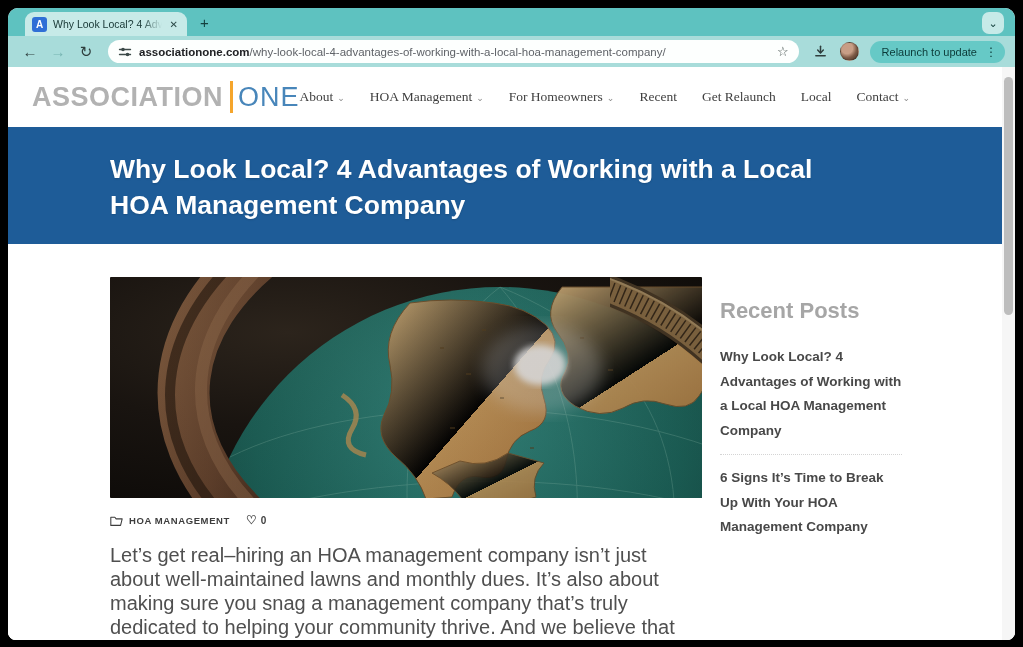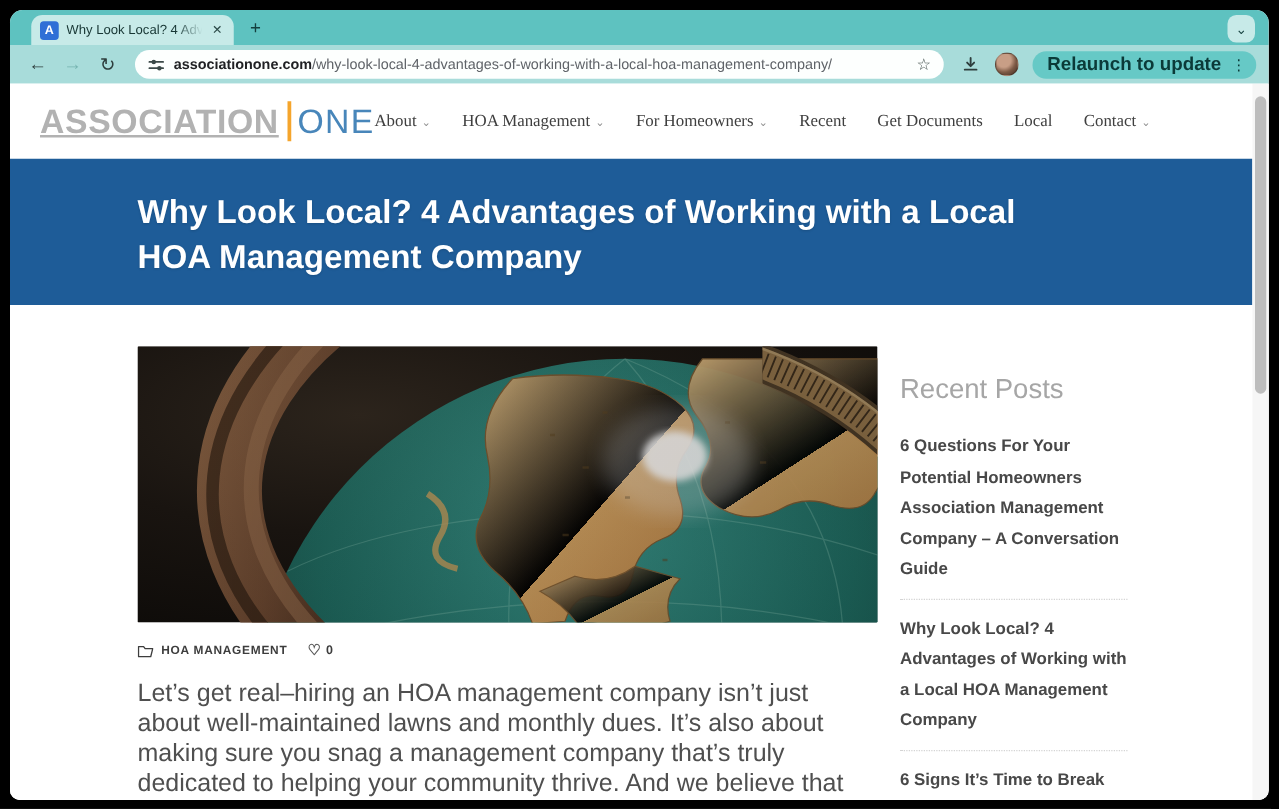--- a/index.html
+++ b/index.html
@@ -31,50 +31,50 @@
     align-items:center; padding:0 10px; gap:7px; margin:15px 6px; min-width:0; }
   .tune-icon { flex:none; }
   .url-text { font-size:11.5px; color:#5f6368; white-space:nowrap; overflow:hidden; flex:1; }
   .url-text b { color:#202124; font-weight:bold; }
   .star-btn { flex:none; font-size:13px; color:#44514f; }
   .dl-btn { width:24px; height:24px; display:flex; align-items:center; justify-content:center; flex:none; }
   .avatar { width:19px; height:19px; border-radius:50%; flex:none; margin:0 3px;
     background:radial-gradient(circle at 35% 30%, #c89e86 0 35%, #7d5a46 60%, #3c2a20); border:1px solid rgba(0,0,0,.15); }
   .relaunch { height:22px; border-radius:11px; display:flex; align-items:center; padding:0 6px 0 12px;
     gap:6px; flex:none; margin-left:4px; }
-  .relaunch-label { font-size:15px; font-weight:bold; color:#0b3a38; }
+  .relaunch-label { font-size:11px; font-weight:normal; color:#0b3a38; }
   .kebab { font-size:12px; color:#0b3a38; padding:0 2px; }
 
   
   .page { position:absolute; left:0; top:59px; right:0; bottom:0; background:#fff; }
   .page-inner { position:absolute; left:0; top:0; right:13px; bottom:0; overflow:hidden; background:#fff; }
 
   .site-header { height:60px; display:flex; align-items:center; padding:0 24px; }
   .logo { display:flex; align-items:center; white-space:nowrap; }
-  .logo-main { font-size:27px; font-weight:bold; letter-spacing:.5px; color:#b2b2b2;text-decoration:underline; }
+  .logo-main { font-size:27px; font-weight:bold; letter-spacing:.5px; color:#b2b2b2; }
   .logo-sep { display:inline-block; width:3px; height:32px; background:#f5a52c; margin:0 5px 0 7px; }
   .logo-one { font-size:27px; font-weight:400; letter-spacing:1px; color:#4886ba; }
   .main-nav { display:flex; align-items:center; gap:25px; margin-left:auto; margin-right:110px; }
   .nav-item { font-size:13.5px; color:#3f3f3f; white-space:nowrap; display:flex; align-items:center; gap:4px;font-family:Liberation Serif, serif; }
   .caret { font-size:9px; color:#8a8a8a; margin-top:2px; }
 
   .hero { height:117px; padding:25px 0 0 102px; }
   .hero h1 { color:#fff; font-size:26.5px; line-height:1.35; font-weight:bold; max-width:750px;
     text-shadow:0 1px 2px rgba(0,0,0,.15); }
 
   .article { position:absolute; left:102px; top:210px; width:592px; }
   .featured-img { width:592px; height:221px; display:block; border-radius:1px; }
   .post-meta { display:flex; align-items:center; gap:6px; margin-top:15px; }
   .meta-cat { font-size:9.5px; font-weight:bold; letter-spacing:.6px; color:#3d3d3d; }
   .meta-likes { font-size:10px; font-weight:bold; color:#3d3d3d; margin-left:10px; display:flex; align-items:center; gap:4px; }
   .heart { font-size:12px; color:#555; }
   .post-body { margin-top:16px; font-size:20px; line-height:24px; color:#4f4f4f; }
 
   .sidebar { position:absolute; left:712px; top:231px; width:182px; }
-  .sidebar h2 { font-size:22px; font-weight:normal; color:#a6a6a6; margin-bottom:10px; }
+  .sidebar h2 { font-size:22px; font-weight:bold; color:#a6a6a6; margin-bottom:10px; }
   .post-list { list-style:none; }
   .post-list li { font-size:13.5px; font-weight:bold; color:#484848; line-height:24.5px; padding:11px 0; }
   .post-list li + li { border-top:1px dotted #d4d4d4; }
 
   .scrollbar { position:absolute; right:0; top:0; bottom:0; width:13px; background:#f6f6f6; }
   .scroll-thumb { position:absolute; left:2px; right:2px; top:10px; height:238px; background:#bdbdbd; border-radius:5px; }
 
   svg { display:block; }
 </style>
 </head>
@@ -131,21 +131,21 @@
         <span class="logo">
           <span class="logo-main">ASSOCIATION</span>
           <span class="logo-sep"></span>
           <span class="logo-one">ONE</span>
         </span>
         <nav class="main-nav">
             <span class="nav-item">About<span class="caret">⌄</span></span>
             <span class="nav-item">HOA Management<span class="caret">⌄</span></span>
             <span class="nav-item">For Homeowners<span class="caret">⌄</span></span>
             <span class="nav-item">Recent</span>
-            <span class="nav-item">Get Documents</span>
+            <span class="nav-item">Get Relaunch</span>
             <span class="nav-item">Local</span>
             <span class="nav-item">Contact<span class="caret">⌄</span></span>
           </nav>
       </div>
 
       <div class="hero" style="background: rgb(30, 92, 152);">
         <h1>Why Look Local? 4 Advantages of Working with a Local HOA Management Company</h1>
       </div>
 
       <div class="article">
@@ -247,21 +247,20 @@
             <span>0</span>
           </span>
         </div>
 
         <p class="post-body">Let’s get real–hiring an HOA management company isn’t just about well-maintained lawns and monthly dues. It’s also about making sure you snag a management company that’s truly dedicated to helping your community thrive. And we believe that working with a local HOA management company can make all the difference.</p>
       </div>
 
       <aside class="sidebar">
         <h2>Recent Posts</h2>
         <ul class="post-list">
-            <li>6 Questions For Your Potential Homeowners Association Management Company – A Conversation Guide</li>
             <li>Why Look Local? 4 Advantages of Working with a Local HOA Management Company</li>
             <li>6 Signs It’s Time to Break Up With Your HOA Management Company</li>
           </ul>
       </aside>
 
     </div>
 
     <div class="scrollbar">
       <div class="scroll-thumb"></div>
     </div>

